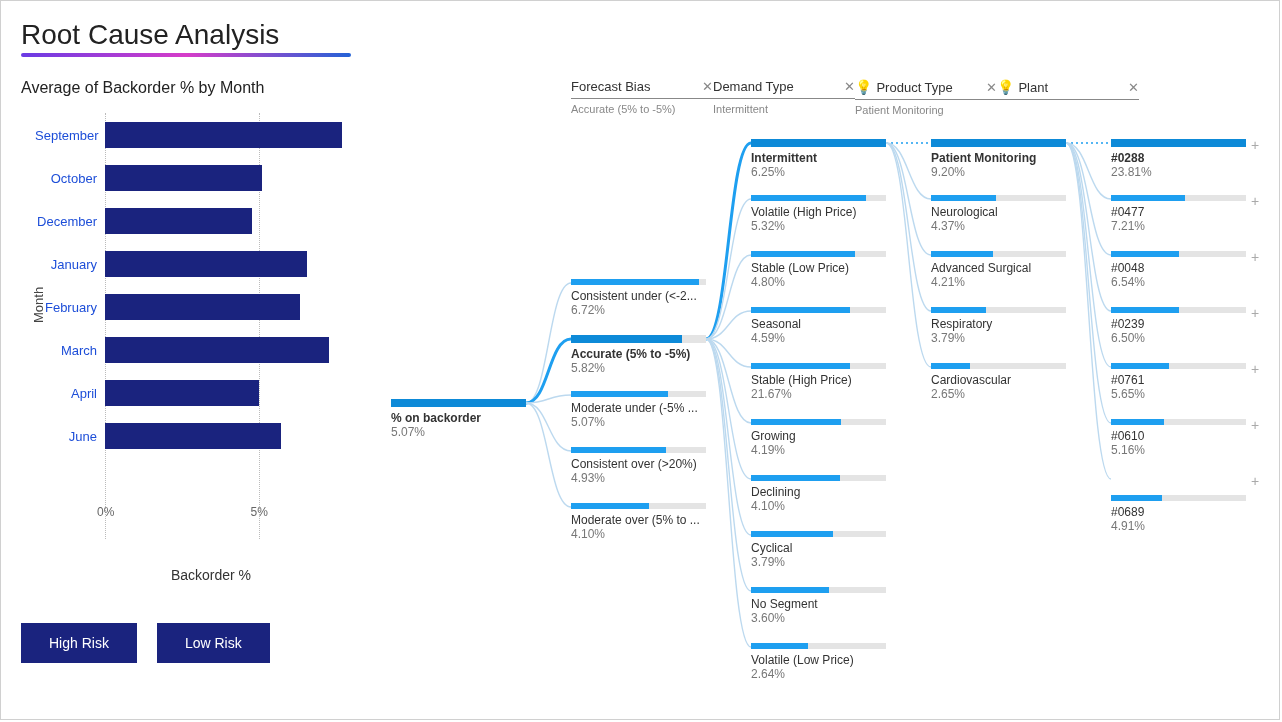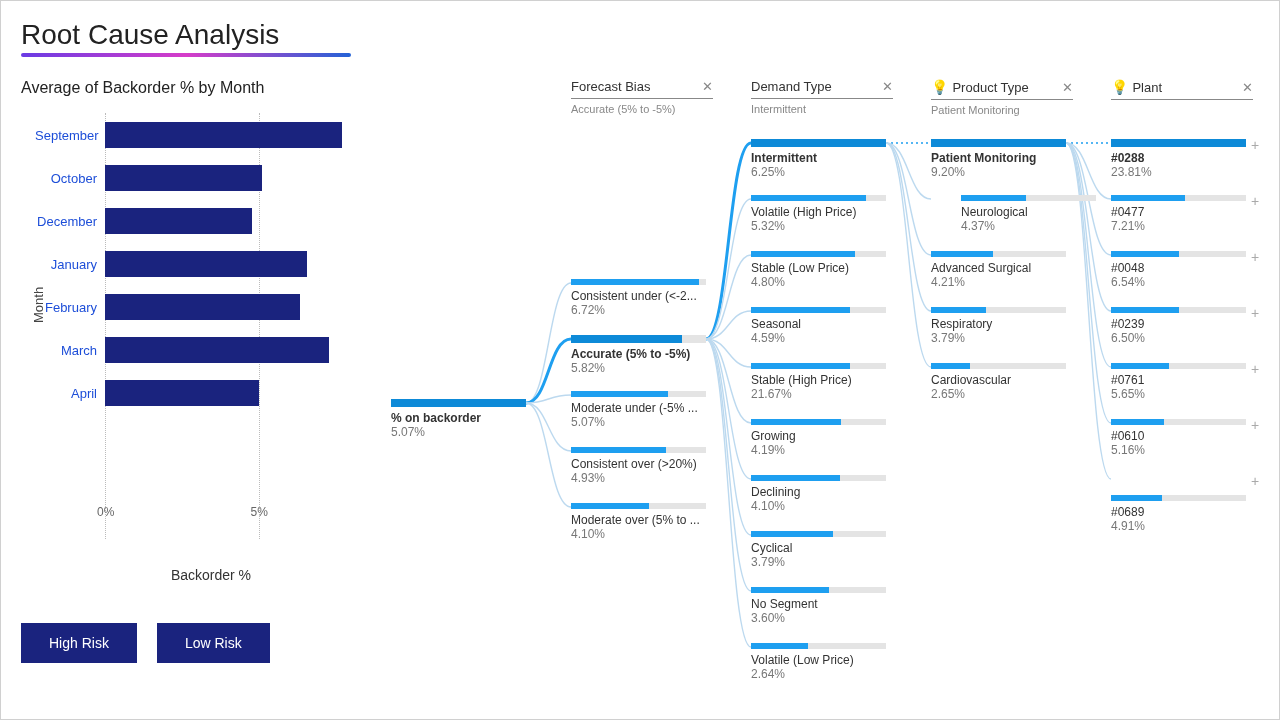--- a/index.html
+++ b/index.html
@@ -52,21 +52,21 @@
   .xaxis { position:absolute; left:84px; right:0; bottom:18px; height:40px; }
   .xlabel { position:absolute; top:0; font-size:12px; color:#666; transform:translateX(-8px); }
   .xaxis-title { text-align:center; font-size:14px; color:#333; margin-top:4px; margin-left:40px; }
   .risk-buttons { display:flex; gap:20px; margin-top:40px; }
   .risk-btn {
     background:#1a237e; color:#fff; border:none;
     padding:12px 28px; font-size:14px; cursor:pointer;
   }
   
   .decomp { flex:1; position:relative; }
-  .columns { position:absolute; top:0; left:180px; display:flex; gap:38px; }
+  .columns { position:absolute; top:0; left:180px; display:flex; }
   .colhead {
     width:142px; padding-bottom:4px; border-bottom:1px solid #888;
     display:flex; align-items:center; justify-content:space-between;
     font-size:13px; color:#333;
   }
   .colhead .bulb { color:#0d8ad8; margin-right:4px; font-size:14px; }
   .colhead .x { color:#888; cursor:pointer; font-size:13px; }
   .colsub { font-size:11px; color:#888; margin-top:4px; }
   .node {
     position:absolute; width:135px;
@@ -136,20 +136,26 @@
             <div class="bar-row">
               <div class="bar-cat">March</div>
               <div class="bar-track">
                 <div class="bar-fill" style="width: 87.5%;"></div>
               </div>
             </div>
             <div class="bar-row">
               <div class="bar-cat">April</div>
               <div class="bar-track">
                 <div class="bar-fill" style="width: 60%;"></div>
+              </div>
+            </div>
+            <div class="bar-row">
+              <div class="bar-cat">June</div>
+              <div class="bar-track">
+                <div class="bar-fill" style="width: 68.75%;"></div>
               </div>
             </div>
           </div>
         <div class="xaxis">
           <span class="xlabel" style="left:0%">0%</span>
           <span class="xlabel" style="left:60%">5%</span>
         </div>
       </div>
       <div class="xaxis-title">Backorder %</div>
 
@@ -332,21 +338,21 @@
             <div class="lbl">Volatile (Low Price)</div>
             <div class="pct">2.64%</div>
           </div>
           <div class="node selected" style="left: 540px; top: 60px;">
             <div class="minibar">
               <div class="fill" style="width: 100%;"></div>
             </div>
             <div class="lbl bold">Patient Monitoring</div>
             <div class="pct">9.20%</div>
           </div>
-          <div class="node" style="left: 540px; top: 116px; margin-left: 30px;">
+          <div class="node" style="left: 540px; top: 116px;">
             <div class="minibar">
               <div class="fill" style="width: 48%;"></div>
             </div>
             <div class="lbl">Neurological</div>
             <div class="pct">4.37%</div>
           </div>
           <div class="node" style="left: 540px; top: 172px;">
             <div class="minibar">
               <div class="fill" style="width: 46%;"></div>
             </div>

